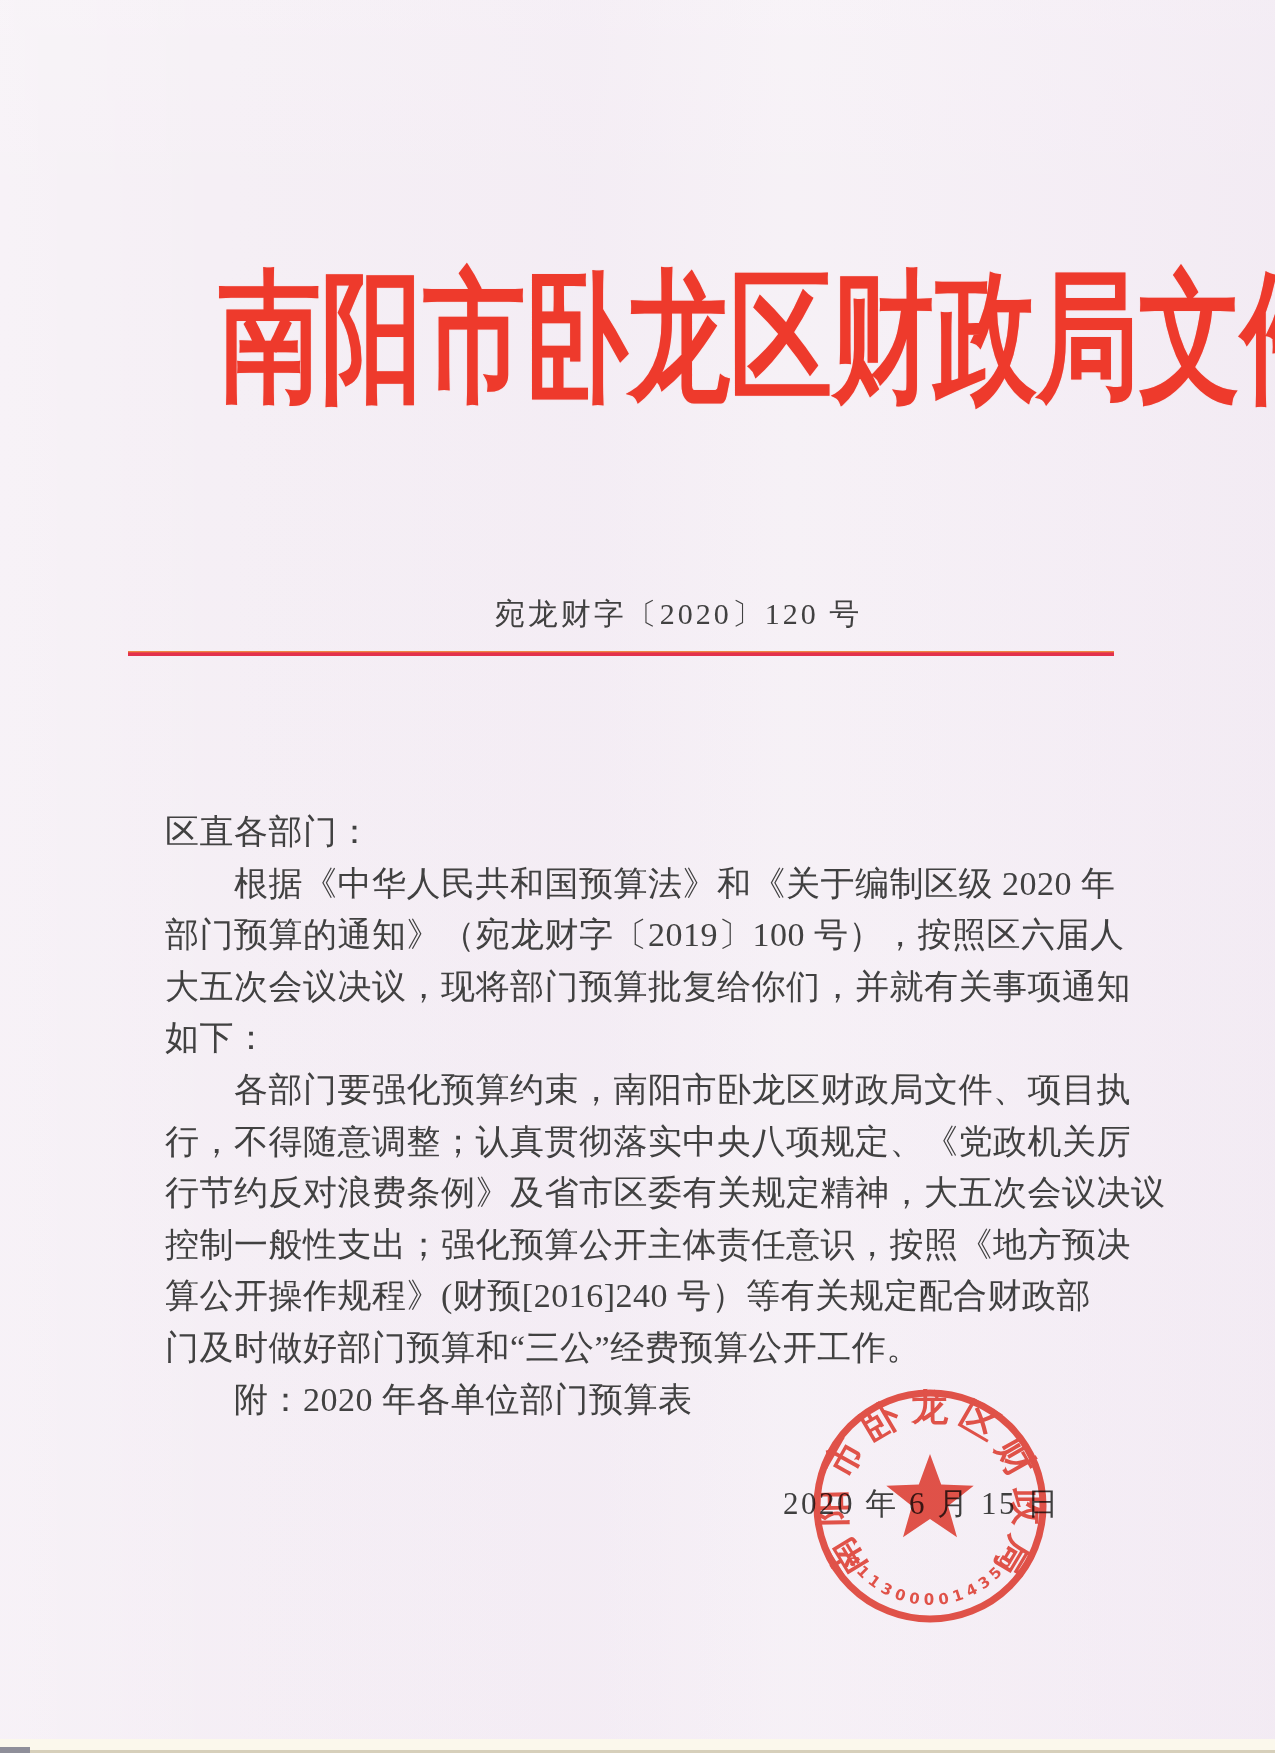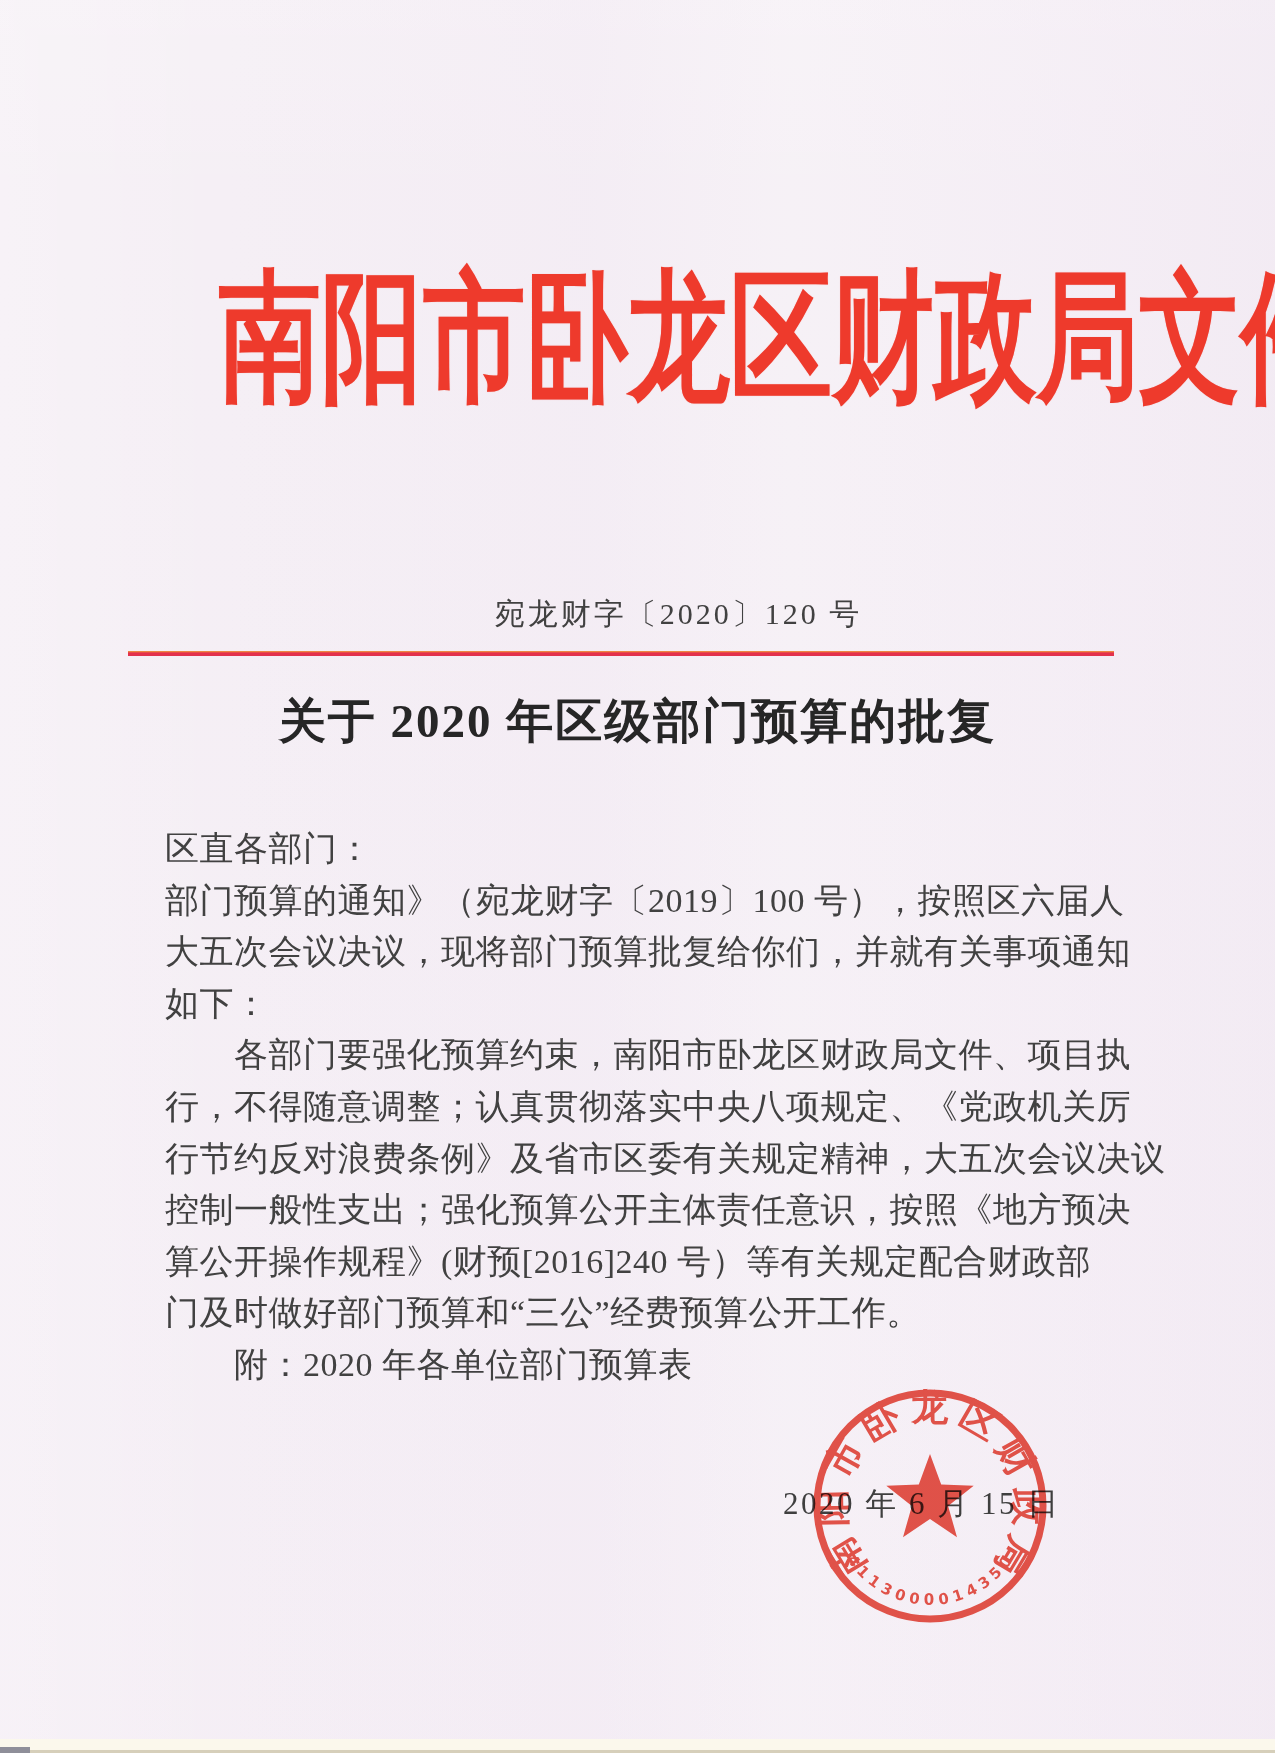--- a/index.html
+++ b/index.html
@@ -54,21 +54,21 @@
     position:absolute;top:690px;left:0;width:100%;
     text-align:center;
     font-size:47px;
     font-weight:bold;
     color:#262626;
     letter-spacing:2px;
     white-space:pre;
   }
   
   .body-block{
-    position:absolute;top:823px;left:165px;width:960px;
+    position:absolute;top:806px;left:165px;width:960px;
   }
   .body-line{
     font-size:34px;
     line-height:51.6px;
     height:51.6px;
     color:#414141;
     white-space:pre;
     letter-spacing:0.5px;
   }
   
@@ -105,24 +105,24 @@
 <div class="page">
 
   <div class="masthead">
     <span class="inner">南阳市卧龙区财政局文件</span>
   </div>
 
   <div class="doc-number">宛龙财字〔2020〕120 号</div>
 
   <div class="red-rule"></div>
 
-  <div class="doc-title">关于 2020 年区级部门预算的批复</div>
 
   <div class="body-block">
     <div class="body-line">区直各部门：</div>
+    <div class="body-line">　　根据《中华人民共和国预算法》和《关于编制区级 2020 年</div>
     <div class="body-line">部门预算的通知》（宛龙财字〔2019〕100 号），按照区六届人</div>
     <div class="body-line">大五次会议决议，现将部门预算批复给你们，并就有关事项通知</div>
     <div class="body-line">如下：</div>
     <div class="body-line">　　各部门要强化预算约束，南阳市卧龙区财政局文件、项目执</div>
     <div class="body-line">行，不得随意调整；认真贯彻落实中央八项规定、《党政机关厉</div>
     <div class="body-line">行节约反对浪费条例》及省市区委有关规定精神，大五次会议决议</div>
     <div class="body-line">控制一般性支出；强化预算公开主体责任意识，按照《地方预决</div>
     <div class="body-line">算公开操作规程》(财预[2016]240 号）等有关规定配合财政部</div>
     <div class="body-line">门及时做好部门预算和“三公”经费预算公开工作。</div>
     <div class="body-line">　　附：2020 年各单位部门预算表</div>

